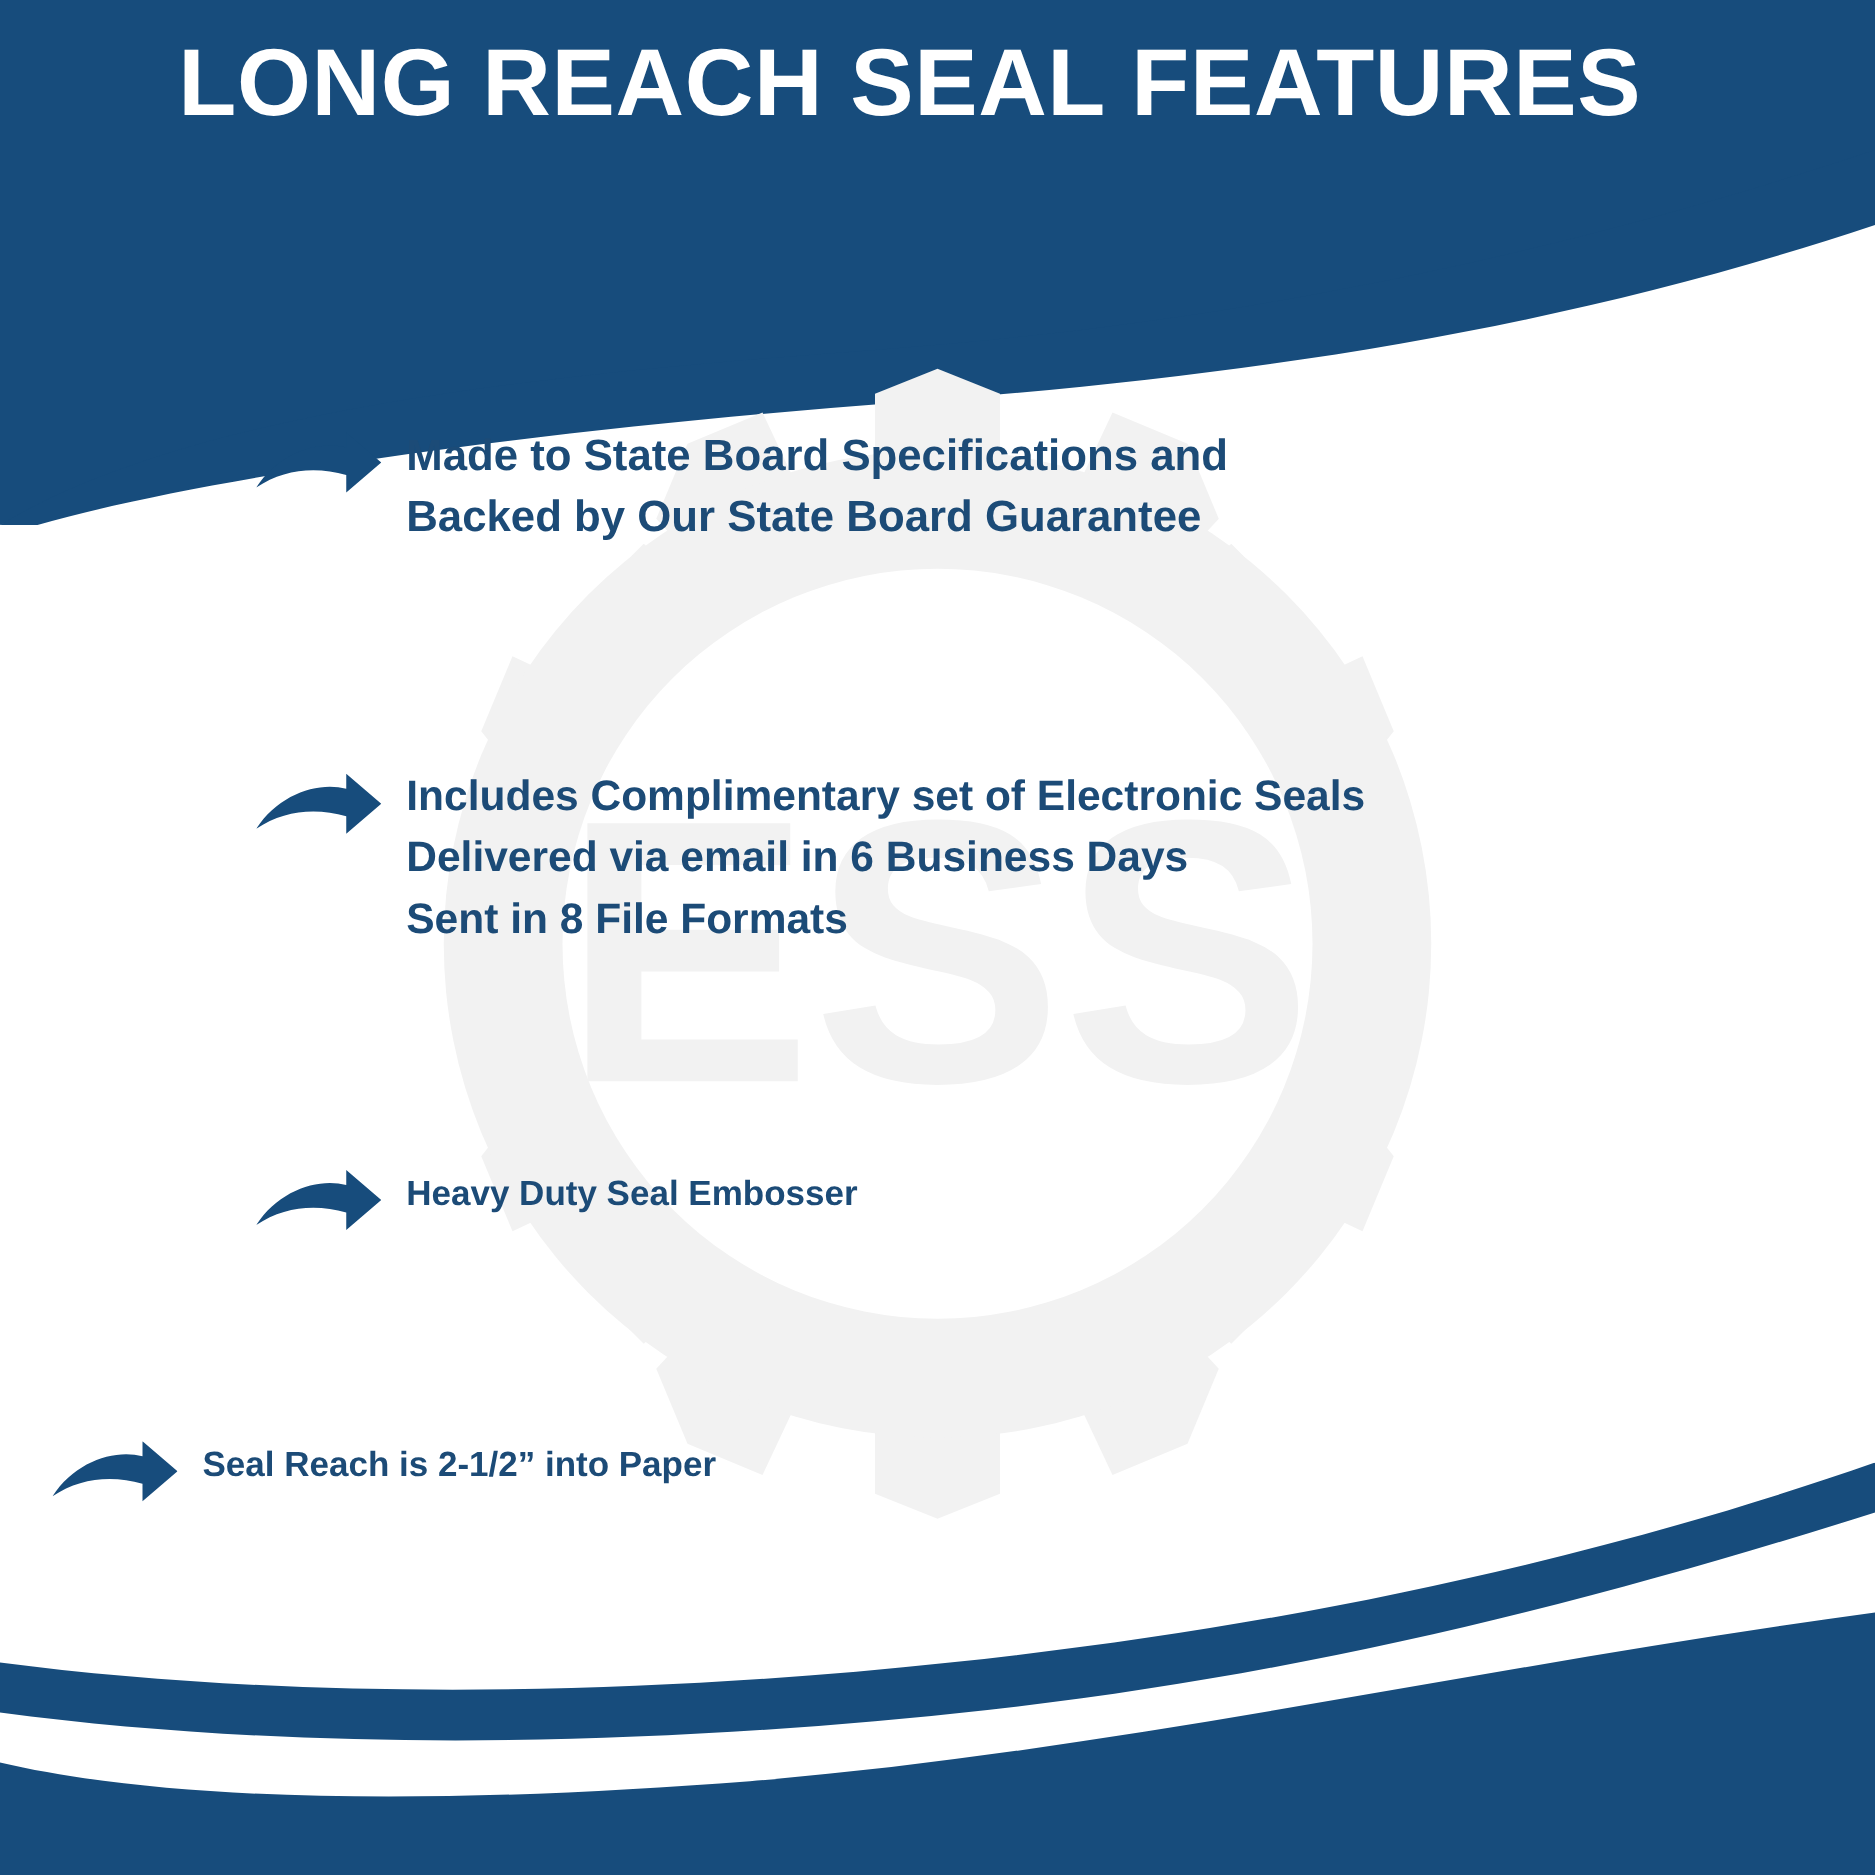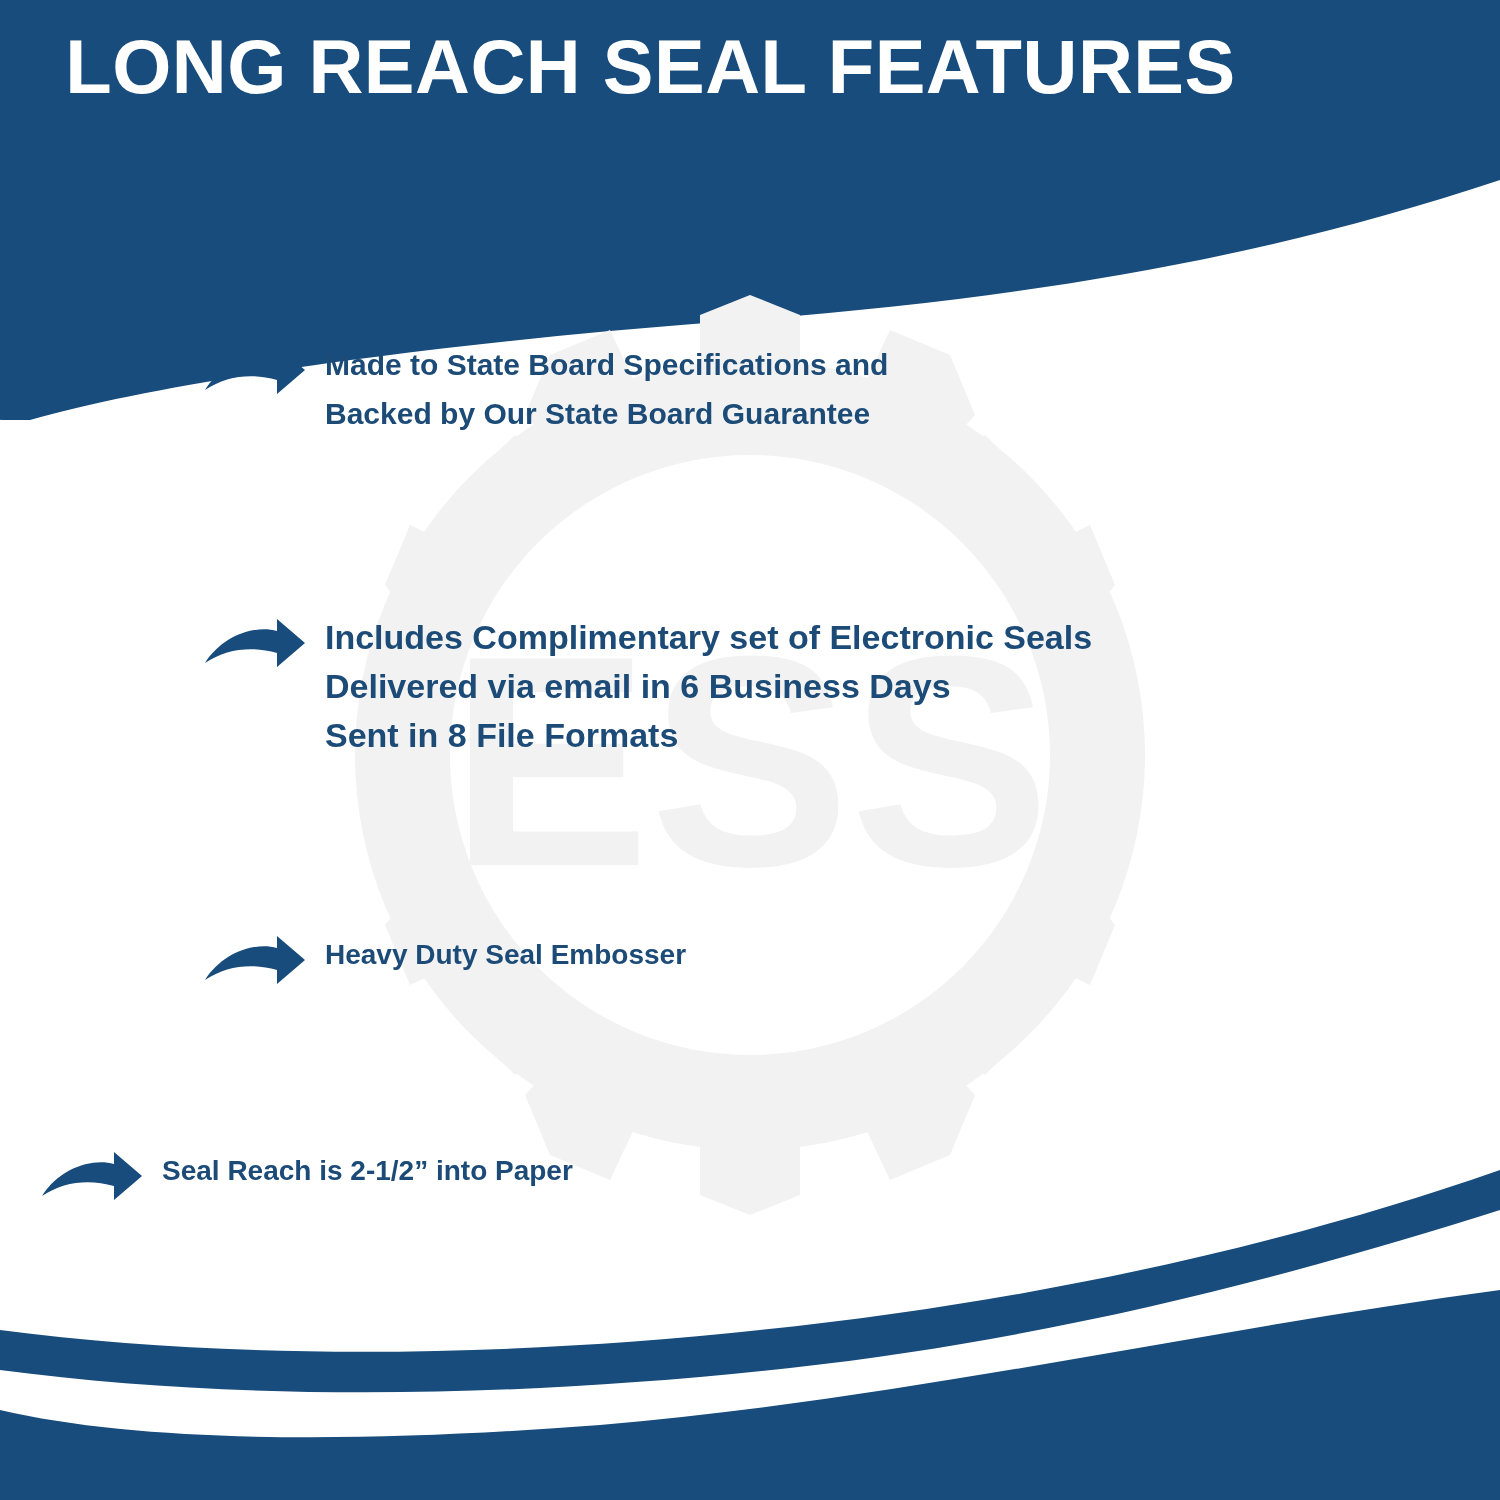--- a/index.html
+++ b/index.html
@@ -36,23 +36,23 @@
     bottom: 0;
     left: 0;
     width: 1500px;
     height: 330px;
     overflow: hidden;
   }
 
   .title {
     position: absolute;
     top: 22px;
-    left: 0;
+    left: 12px;
     width: 1301px;
-    text-align: center;
+    text-align: right;
     color: #ffffff;
     font-size: 76px;
     line-height: 90px;
     font-weight: bold;
     letter-spacing: 0.5px;
     white-space: nowrap;
     z-index: 5;
   }
 
   
@@ -80,21 +80,21 @@
     padding-left: 205px;
   }
   .feature .arrow-wrap {
     flex: 0 0 auto;
     width: 120px;
     padding-top: 6px;
   }
   .feature .lines {
     flex: 1 1 auto;
     color: #1c4b77;
-    font-size: 30px;
+    font-size: 35px;
     font-weight: bold;
     line-height: 49px;
     padding-top: 0px;
   }
   .feature .lines div {
     white-space: nowrap;
   }
 
   .f1 { margin-top: 10px; }
   .f2 { margin-top: 175px; }

